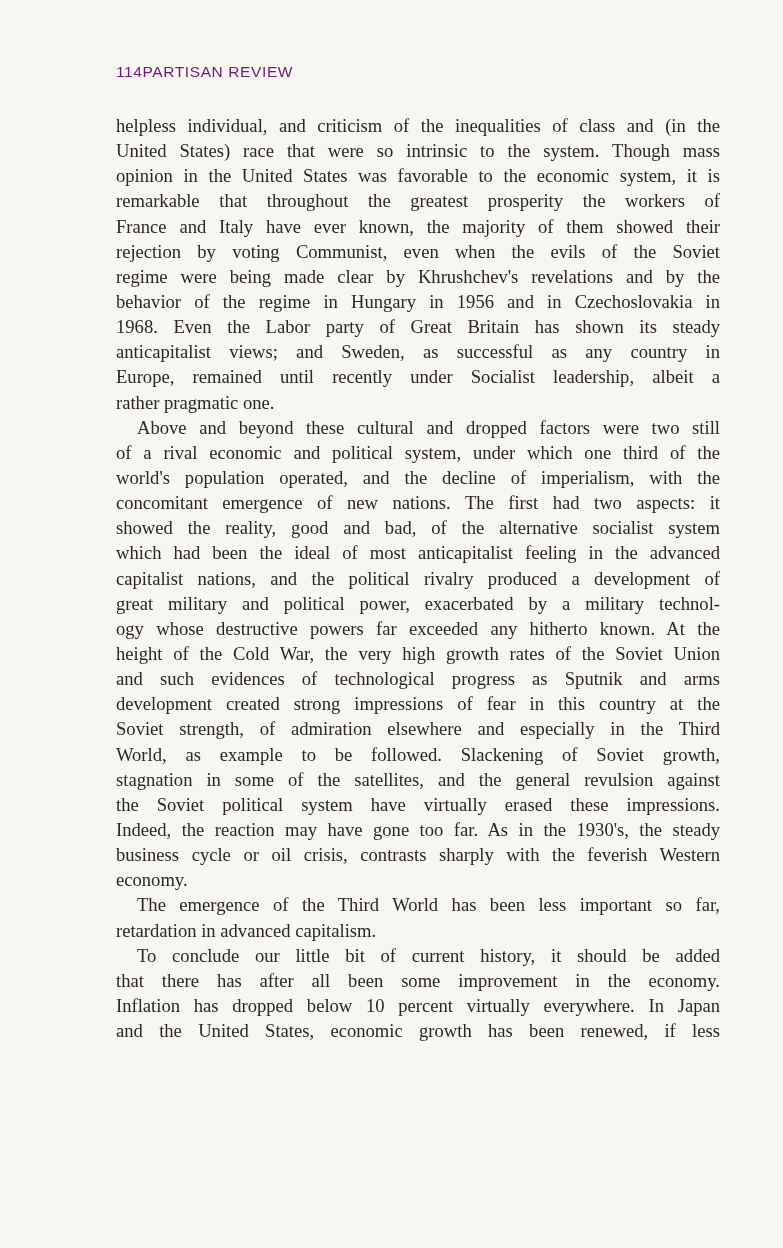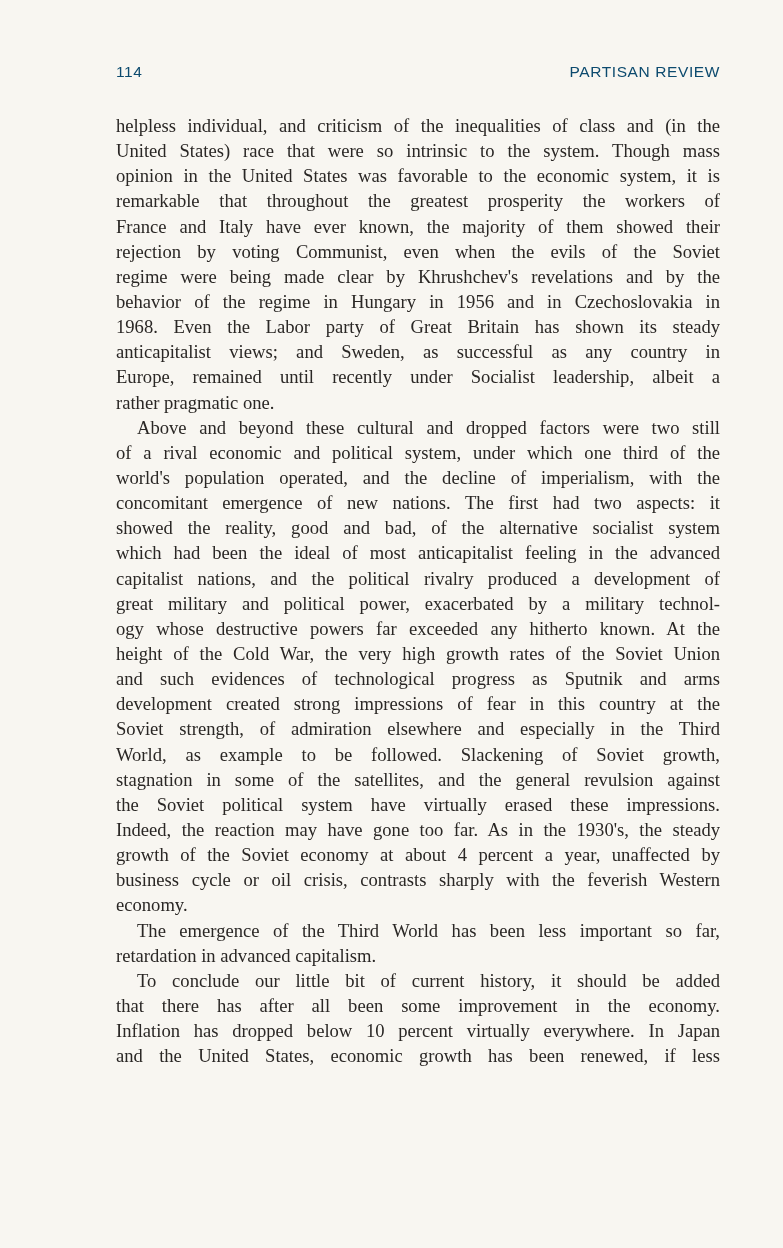--- a/index.html
+++ b/index.html
@@ -5,23 +5,23 @@
   html, body { margin: 0; padding: 0; }
   body {
     width: 783px; height: 1248px; overflow: hidden;
     background: #f8f6f1;
     color: #2a2725;
     font-family: "Liberation Serif", "DejaVu Serif", serif;
   }
   .page { position: relative; width: 783px; height: 1248px; }
   .running-head {
     position: absolute; top: 63px; left: 116px; width: 604px;
-    display: flex; justify-content: space-between;
+    display: flex; 
     font-family: "Liberation Sans", "DejaVu Sans", sans-serif;
-    font-size: 15.5px; letter-spacing: 0.6px; color: #0c4a6e;
+    font-size: 15.5px; letter-spacing: 0.6px; color: #701a75;
   }
   .body-text {
     position: absolute; top: 113px; left: 116px; width: 604px;
   }
   .line {
     display: block; height: 25.15px; line-height: 25.15px;
     font-size: 18.6px; white-space: nowrap;
     text-align: justify; text-align-last: justify;
     overflow: hidden;
   }
@@ -65,21 +65,20 @@
       <span class="line">great military and political power, exacerbated by a military technol-</span>
       <span class="line">ogy whose destructive powers far exceeded any hitherto known. At the</span>
       <span class="line">height of the Cold War, the very high growth rates of the Soviet Union</span>
       <span class="line">and such evidences of technological progress as Sputnik and arms</span>
       <span class="line">development created strong impressions of fear in this country at the</span>
       <span class="line">Soviet strength, of admiration elsewhere and especially in the Third</span>
       <span class="line">World, as example to be followed. Slackening of Soviet growth,</span>
       <span class="line">stagnation in some of the satellites, and the general revulsion against</span>
       <span class="line">the Soviet political system have virtually erased these impressions.</span>
       <span class="line">Indeed, the reaction may have gone too far. As in the 1930's, the steady</span>
-      <span class="line">growth of the Soviet economy at about 4 percent a year, unaffected by</span>
       <span class="line">business cycle or oil crisis, contrasts sharply with the feverish Western</span>
       <span class="line last">economy.</span>
     </div>
 
     <div>
       <span class="line indent">The emergence of the Third World has been less important so far,</span>
       <span class="line last">retardation in advanced capitalism.</span>
     </div>
 
     <div>

